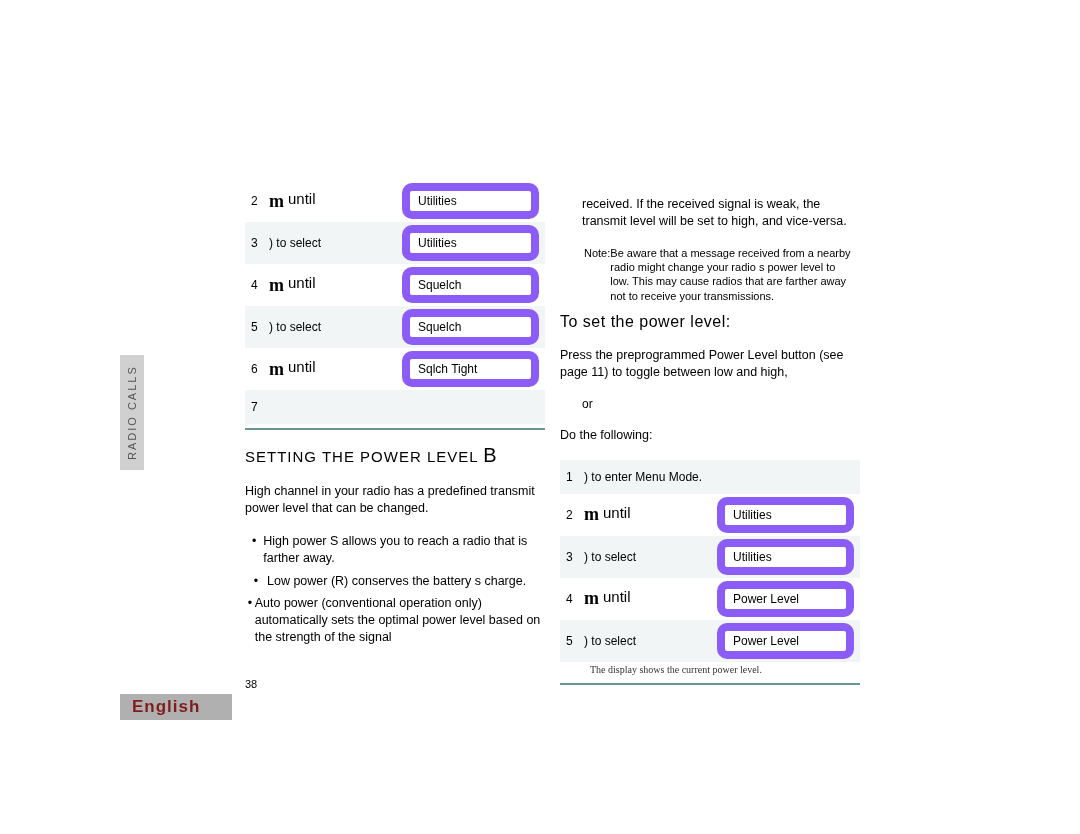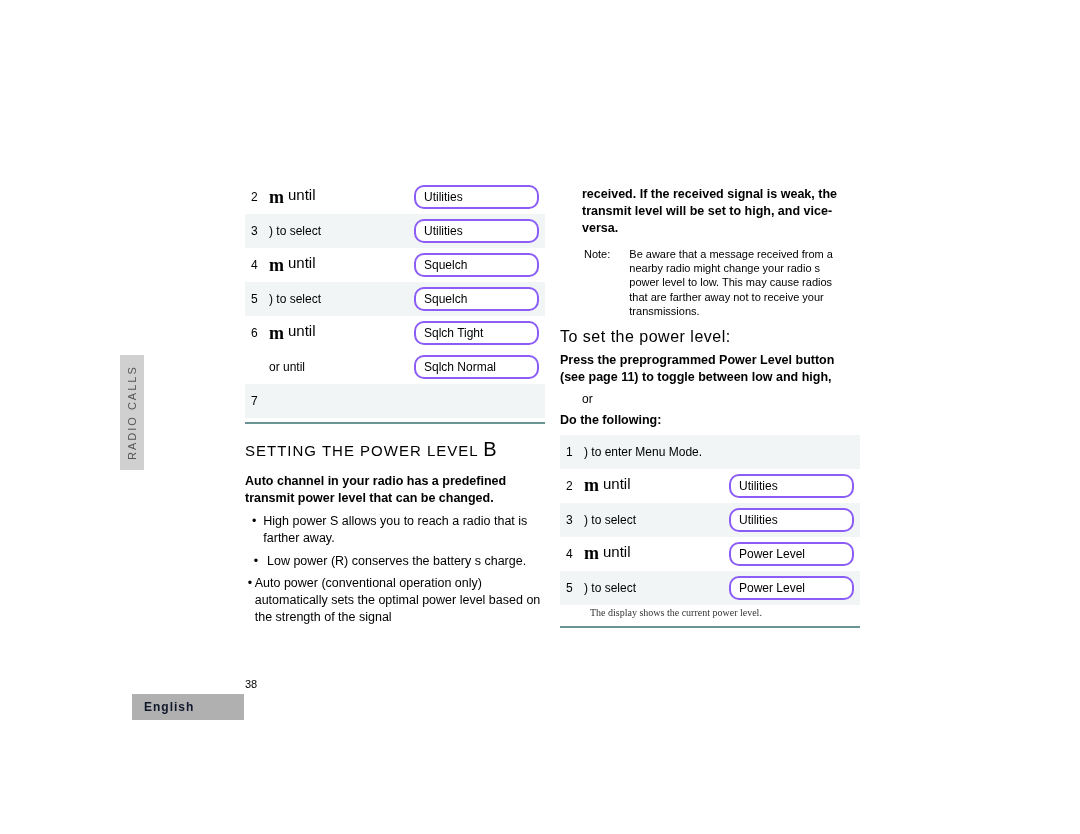--- a/index.html
+++ b/index.html
@@ -31,27 +31,27 @@
     transform: rotate(180deg);
     font-size: 11px;
     letter-spacing: 2px;
     display: flex;
     align-items: center;
     justify-content: center;
     color: #555;
   }
   .footer-tab {
     position: absolute;
-    left: 12px;
+    left: 0;
     bottom: 0;
     height: 26px;
     width: 100px;
     background: #b0b0b0;
-    color: #0f172a;
-    font-size: 12px;
+    color: #7f1d1d;
+    font-size: 17px;
     display: flex;
     align-items: center;
     padding-left: 12px;
     font-weight: bold;
     letter-spacing: 1px;
   }
   .page-num {
     position: absolute;
     left: 125px;
     bottom: 30px;
@@ -68,46 +68,46 @@
     align-items: center;
     padding: 3px 6px;
     min-height: 28px;
   }
   .row.shade { background: #f1f5f5; }
   .cnum { width: 18px; font-size: 12px; }
   .ctext { flex: 1; font-size: 12px; }
   .micon { font-family: serif; font-size: 18px; font-weight: bold; margin-right: 4px; vertical-align: middle; }
   .until { font-size: 15px; }
   .display-box {
-    border: 2px solid #8b5cf6;
+    border: 8px solid #8b5cf6;
     border-radius: 10px;
     padding: 3px 8px;
     font-size: 12px;
     min-width: 105px;
     background: #fff;
     text-align: left;
   }
   .subtext { font-size: 10px; color: #333; padding: 2px 6px 4px 30px; font-family: Liberation Serif, serif;}
   .underline {
     height: 2px;
     background: #6b9494;
     margin: 4px 0 14px 0;
   }
   h3.section {
     font-size: 15px;
     letter-spacing: 1px;
     font-weight: normal;
     margin: 12px 0 12px 0;
   }
   h3.section .big { font-size: 20px; }
-  .para { font-size: 12.5px; line-height: 1.35; margin: 6px 0; font-weight: bold; }
+  .para { font-size: 12.5px; line-height: 1.35; margin: 16px 0; }
   .bullet { display:flex; font-size:12.5px; line-height:1.35; margin:6px 0;}
   .bullet .dot{ width:22px; text-align:center;}
   .sub { font-size: 16px; margin: 8px 0 6px 0; letter-spacing: 0.5px;}
-  .note { display:flex; font-size:11px; line-height:1.3; margin:10px 8px 10px 24px;gap:19px;}
+  .note { display:flex; font-size:11px; line-height:1.3; margin:10px 8px 10px 24px;}
   .note .nl { width:40px; }
   .or { font-size:12px; margin:4px 0 4px 22px;}
 </style>
 </head>
 <body>
 
 <div class="page">
 
   <div class="side-tab">RADIO CALLS</div>
   <div class="footer-tab">English</div>
@@ -133,35 +133,30 @@
     <div class="row shade">
       <span class="cnum">5</span>
       <span class="ctext">)     to select</span>
       <span class="display-box">Squelch</span>
     </div>
     <div class="row">
       <span class="cnum">6</span>
       <span class="ctext"><span class="micon">m</span><span class="until">until</span></span>
       <span class="display-box">Sqlch Tight</span>
     </div>
-    <div class="row">
-      <span class="cnum"></span>
-      <span class="ctext">     or until</span>
-      <span class="display-box">Sqlch Normal</span>
-    </div>
     <div class="row shade">
       <span class="cnum">7</span>
     </div>
     <div class="underline"></div>
 
     <h3 class="section">
       <span>SETTING THE POWER LEVEL</span>
       <span class="big">B</span>
     </h3>
-    <div class="para">Auto channel in your radio has a predefined transmit power level that can be changed.</div>
+    <div class="para">High channel in your radio has a predefined transmit power level that can be changed.</div>
     <div class="bullet">
         <span class="dot">•</span>
         <span>High power  S  allows you to reach a radio that is farther away.</span>
       </div>
     <div class="bullet">
         <span class="dot">•</span>
         <span>Low power (R) conserves the battery s charge.</span>
       </div>
     <div class="bullet">
         <span class="dot">•</span>

